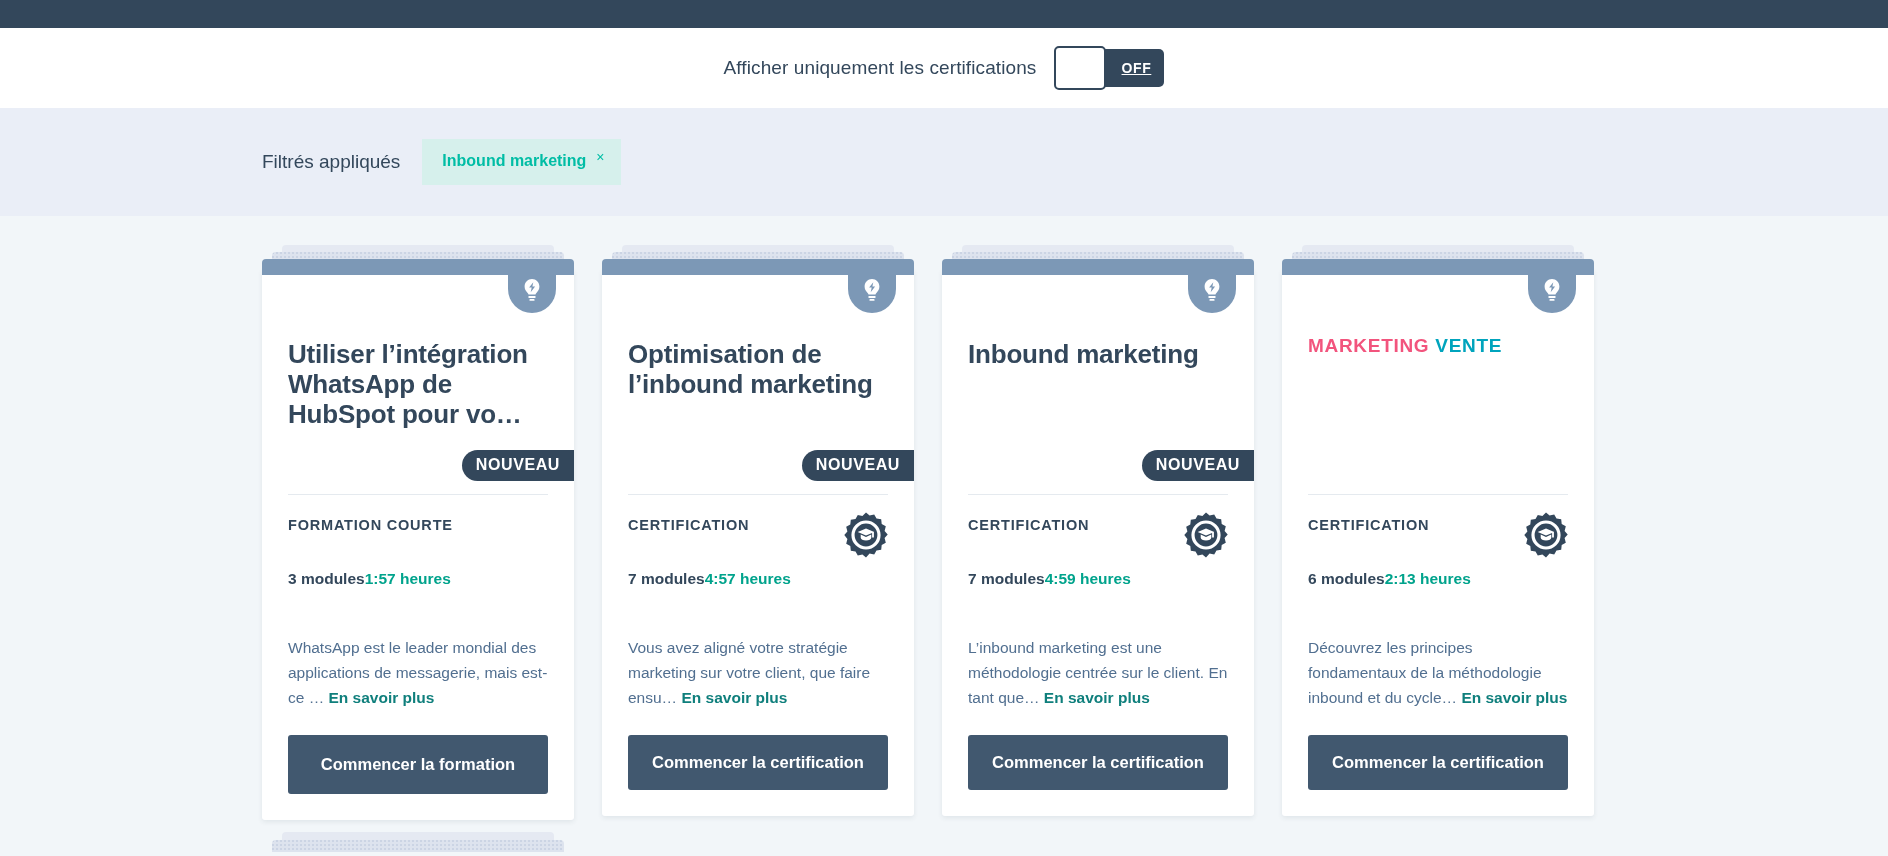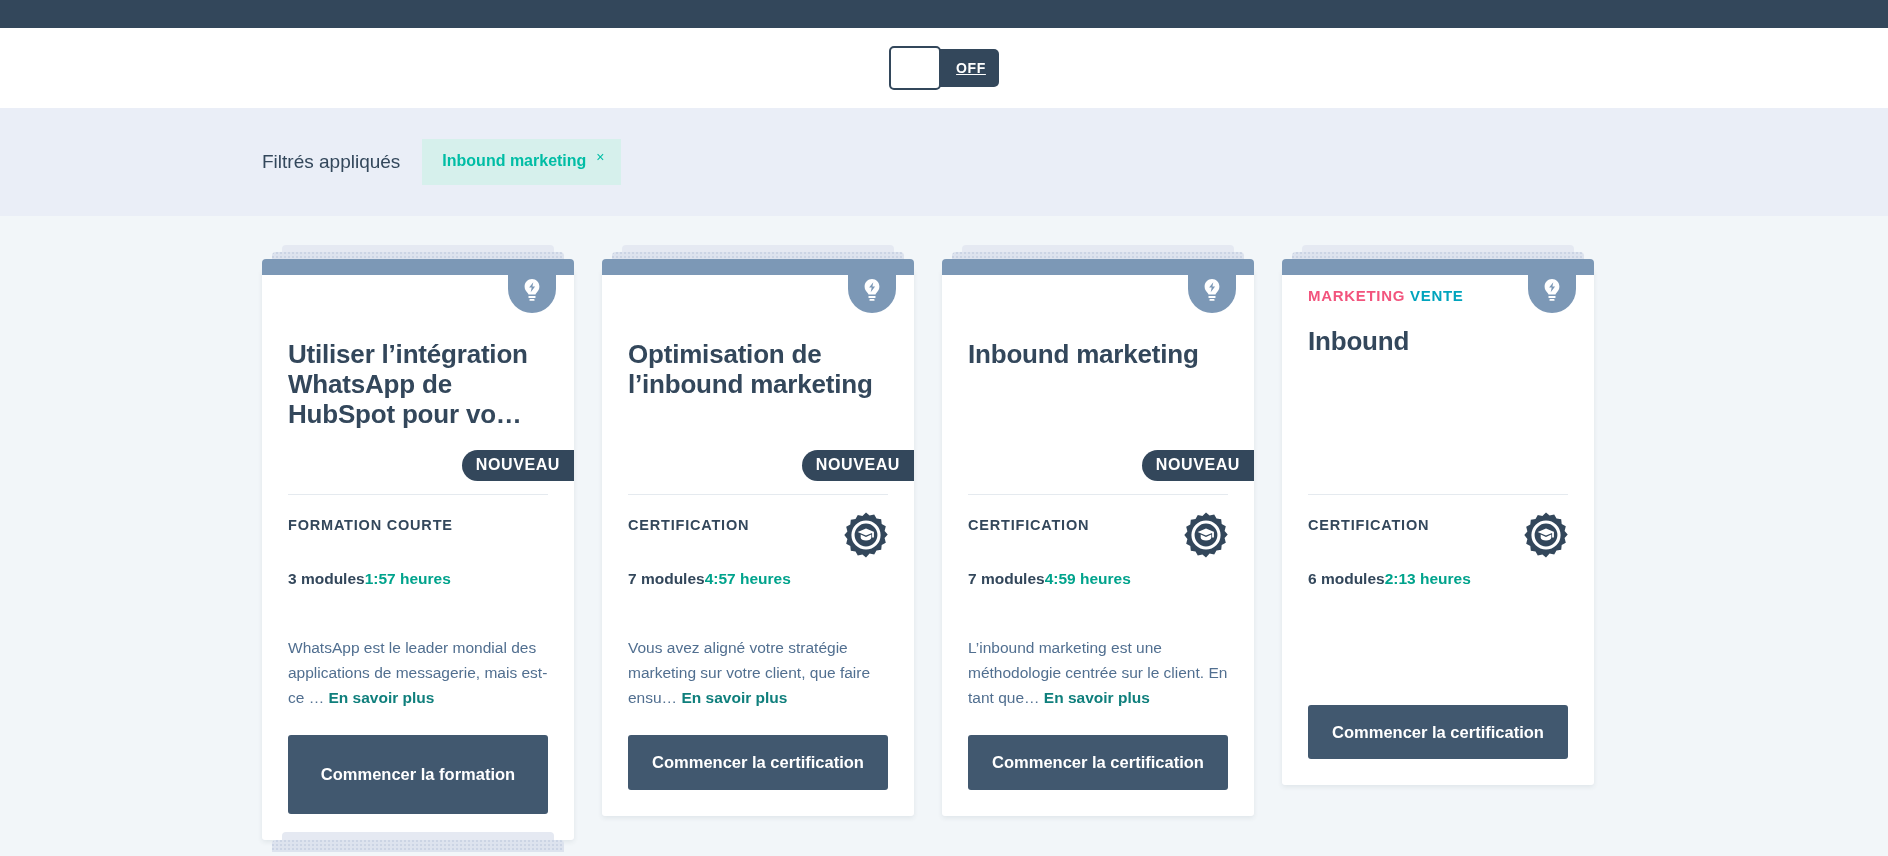--- a/index.html
+++ b/index.html
@@ -131,21 +131,22 @@
   }
 
   .card-top{
     padding:0 26px;
     position:relative;
     flex:0 0 auto;
     min-height:208px;
     display:flex; flex-direction:column;justify-content:center;
   }
   .tags{
-    font-size:15px; font-weight:bold; letter-spacing:.7px;
+    margin-top:48px;
+    font-size:19px; font-weight:bold; letter-spacing:.7px;
   }
   .tag-marketing{ color:#F2547D; }
   .tag-vente{ color:#00A4BD; }
 
   .card-title{
     font-size:26px; line-height:1.16; font-weight:bold;
     color:#33475B; letter-spacing:-.2px;
     margin-top:52px;
   }
   .card-title.with-tags{ margin-top:22px; }
@@ -191,21 +192,21 @@
     margin-top:auto;
     background:#41586F;
     color:#fff; border:none;
     font-family:"Liberation Sans", sans-serif;
     font-size:16.5px; font-weight:bold;
     border-radius:3px;
     padding:16px 10px;
     line-height:1.35;
     cursor:pointer;
   }
-  .cta.one-line{ padding:28px 10px; }
+  .cta.one-line{ padding:18px 10px; }
 
   
   .next-row{
     position:absolute; left:262px; bottom:-6px;
     display:flex;
   }
   .next-slot{ width:340px; }
   .nstack{ position:relative; width:312px; height:30px; }
   .nstack .ly{ position:absolute; left:50%; transform:translateX(-50%); border-radius:4px 4px 0 0;}
   .nstack .ly1{ width:272px; height:10px; top:0;  background:#E5E9F2; }
@@ -215,20 +216,21 @@
     background-image:radial-gradient(circle at 1px 1px, #CBD4E4 1px, transparent 1.2px);
     background-size:4px 4px;
   }
 </style>
 </head>
 <body>
 
 <div class="topbar"></div>
 
 <div class="toggle-row">
+  <span class="toggle-label">Afficher uniquement les certifications</span>
   <div class="toggle">
     <div class="toggle-knob"></div>
     <div class="toggle-track">
       <span>OFF</span>
     </div>
   </div>
 </div>
 
 <div class="filterbar">
   <span class="filter-title">Filtrés appliqués</span>
@@ -379,37 +381,40 @@
             <rect x="8.4" y="21.1" width="5.2" height="1.7" rx=".85" fill="#ffffff"></rect>
             <path fill="#7C98B6" d="M12.3 4.2 8.1 9.6h2.6l-1 4.6 4.4-5.6h-2.7z"></path>
           </svg>
         </div>
 
         <div class="card-top">
           <div class="tags">
             <span class="tag-marketing">MARKETING</span>
             <span class="tag-vente">VENTE</span>
           </div>
-          <div class="card-title with-tags">Inbound</div>
           <div class="divider"></div>
         </div>
 
         <div class="card-body">
           <div class="badge-cert">
             <svg width="48" height="48" viewBox="0 0 48 48" aria-hidden="true">
               <path fill="#33475B" d="M24 1.5l3.6 3.1 4.6-1.1 2.3 4.1 4.7.6.5 4.7 4.1 2.4-1.2 4.6 3.1 3.6-3.1 3.6 1.2 4.6-4.1 2.4-.5 4.7-4.7.6-2.3 4.1-4.6-1.1L24 46.5l-3.6-3.1-4.6 1.1-2.3-4.1-4.7-.6-.5-4.7-4.1-2.4 1.2-4.6L2.3 24l3.1-3.6-1.2-4.6 4.1-2.4.5-4.7 4.7-.6 2.3-4.1 4.6 1.1z"></path>
               <circle cx="24" cy="24" r="13" fill="none" stroke="#ffffff" stroke-width="3.2"></circle>
               <path fill="#ffffff" d="M24 17.4l-8.3 3.6 8.3 3.6 6.1-2.7v4.6h1.8v-5.4l.4-.1z"></path>
               <path fill="#ffffff" d="M18.7 23.6v3.1c0 1.5 2.4 2.7 5.3 2.7s5.3-1.2 5.3-2.7v-3.1l-5.3 2.3z"></path>
             </svg>
           </div>
           <div class="kind">CERTIFICATION</div>
           <div class="meta">
             <span>6 modules</span><span class="hours">2:13 heures</span>
           </div>
+          <div class="desc">
+            <span>Découvrez les principes fondamentaux de la méthodologie inbound et du cycle…</span>
+            <span class="more">En savoir plus</span>
+          </div>
           <button class="cta">Commencer la certification</button>
         </div>
       </div>
     </div>
 
   </div>
 
   <div class="next-row">
     <div class="next-slot">
       <div class="nstack">

